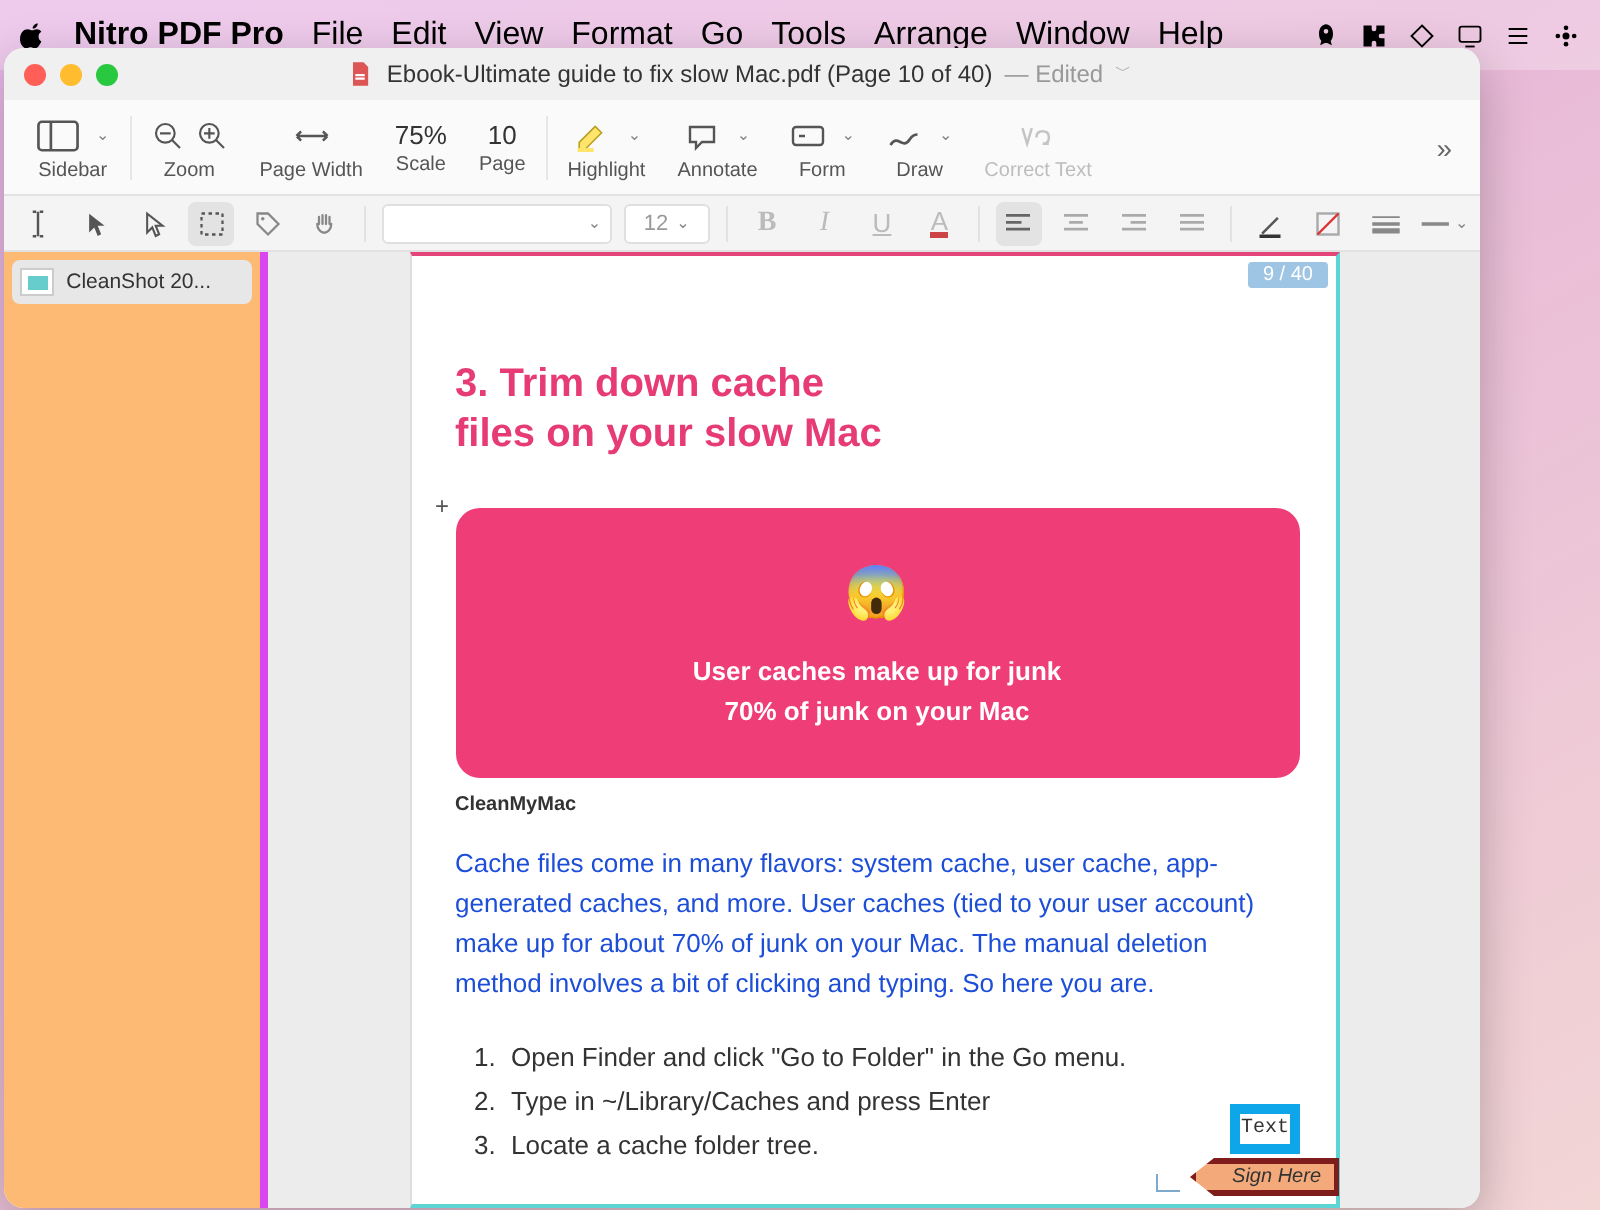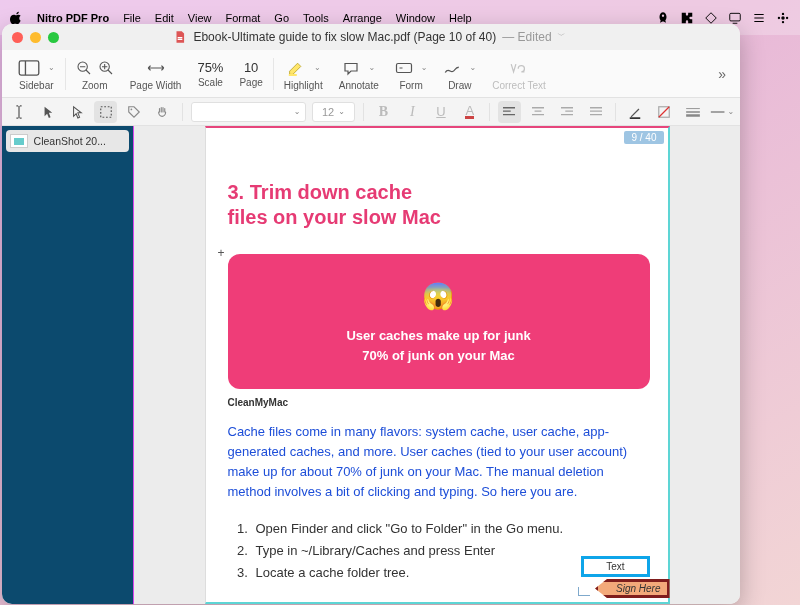--- a/index.html
+++ b/index.html
@@ -11,21 +11,21 @@
   overflow: hidden;
   position: relative;
 }
 
 
 #macbar {
   height: 35px; width: 100%;
   background: rgba(255,255,255,0.25);
   display: flex; align-items: center;
   padding: 0 10px; gap: 14px;
-  font-size: 11px; color: #000; font-weight: 500;
+  font-size: 16px; color: #000; font-weight: 500;
 }
 #macbar .icon, #macbar .spacer { display: inline-flex; }
 #macbar .spacer { flex: 1; }
 #macbar .right { display: flex; gap: 10px; align-items: center; }
 #macbar .right svg { display: block; }
 
 
 #win {
   position: absolute;
   left: 2px; top: 24px;
@@ -97,21 +97,21 @@
 }
 #formatbar .sizebox {
   width: 46px; height:20px; border:1px solid #e0e0e0; background:#fff; border-radius:3px;
   display:flex; align-items:center; justify-content:center; font-size:11px; color:#999;
 }
 #formatbar svg { display:block; }
 
 
 #main { flex:1; display:flex; background:#ececec; overflow:hidden;}
 #sidebar {
-  width: 132px; background:#0c4a6e; border-right:1px solid #d946ef;
+  width: 132px; background:#fdba74; border-right:4px solid #d946ef;
   padding: 4px;
 }
 .thumb-item { display:flex; align-items:center; gap:6px; padding:4px; border-radius:4px;}
 .thumb-item.sel { background:#e7e7e7; }
 .thumb-icon { width:18px; height:14px; background:#fff; border:1px solid #ccc; display:flex; align-items:center; justify-content:center;}
 .thumb-icon::after { content:""; width:10px; height:7px; background:#6cc; }
 .thumb-label { font-size:10.5px; color:#333; white-space:nowrap; overflow:hidden; text-overflow:ellipsis; width:94px;}
 
 #pagearea { flex:1; overflow:auto; display:flex; justify-content:center; padding: 0 60px;}
 #page {
@@ -142,22 +142,22 @@
   text-align:center; color:#fff; font-weight:600; font-size:13px;
   line-height:1.55;
 }
 .callout .emoji { font-size:26px; display:block; margin-bottom:10px;}
 .source { font-size:10px; font-weight:600; color:#333; margin:8px 0 14px; }
 .body { font-size:13px; color:#1d4ed8; line-height:1.55; margin-bottom:16px; }
 .steps { font-size:13px; color:#333; line-height:1.7; padding-left: 24px; }
 .steps li { padding-left: 4px; }
 .text-annot {
   position:absolute; right: 18px; bottom: 25px;
-  border:3px solid #0ea5e9; background:#fff; color:#333;
-  font-size:10px; padding:2px 22px;
+  border:5px solid #0ea5e9; background:#fff; color:#333;
+  font-size:10px; padding:2px 0;font-family:Liberation Mono, monospace;
 }
 .sign-flag {
   position:absolute; right: -2px; bottom: 4px;
   background:#f3a97a; border:3px solid #7f1d1d;
   font-size:10px; font-style:italic; padding:1px 6px 1px 18px;
   color:#333;
   clip-path: polygon(12px 0, 100% 0, 100% 100%, 12px 100%, 0 50%);
 }
 .text-cursor {
   position:absolute; right:78px; bottom:6px;

